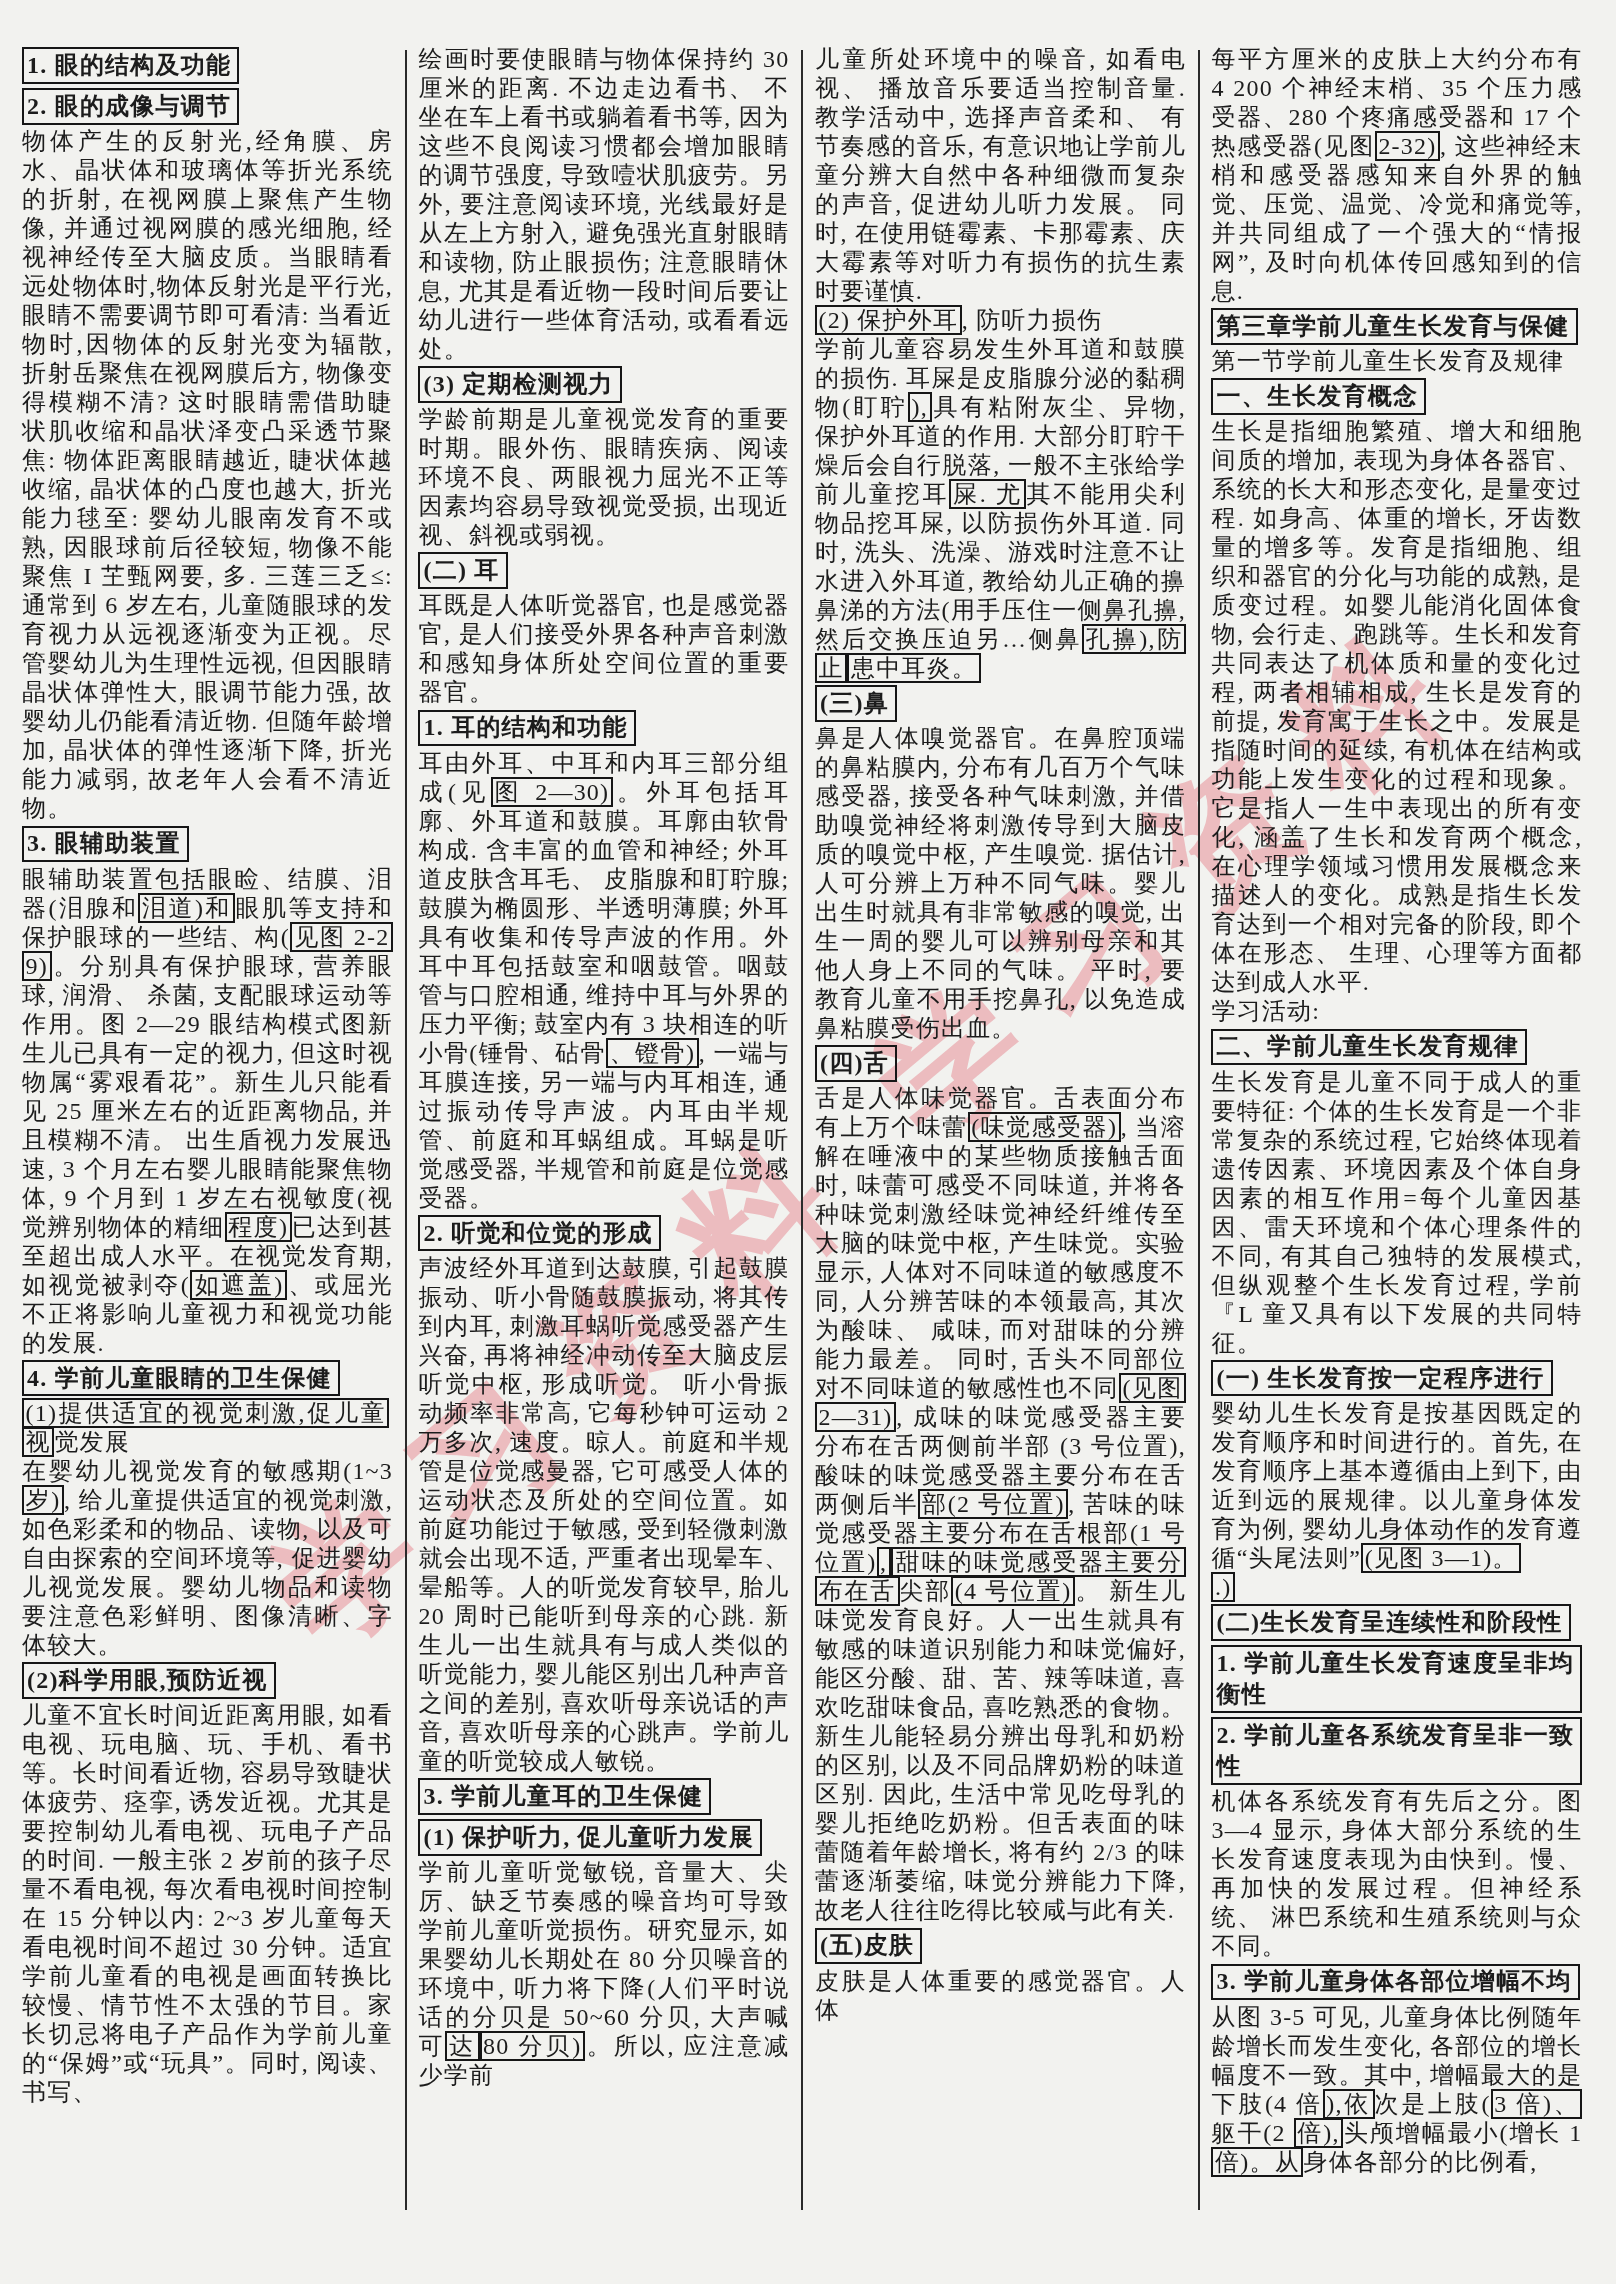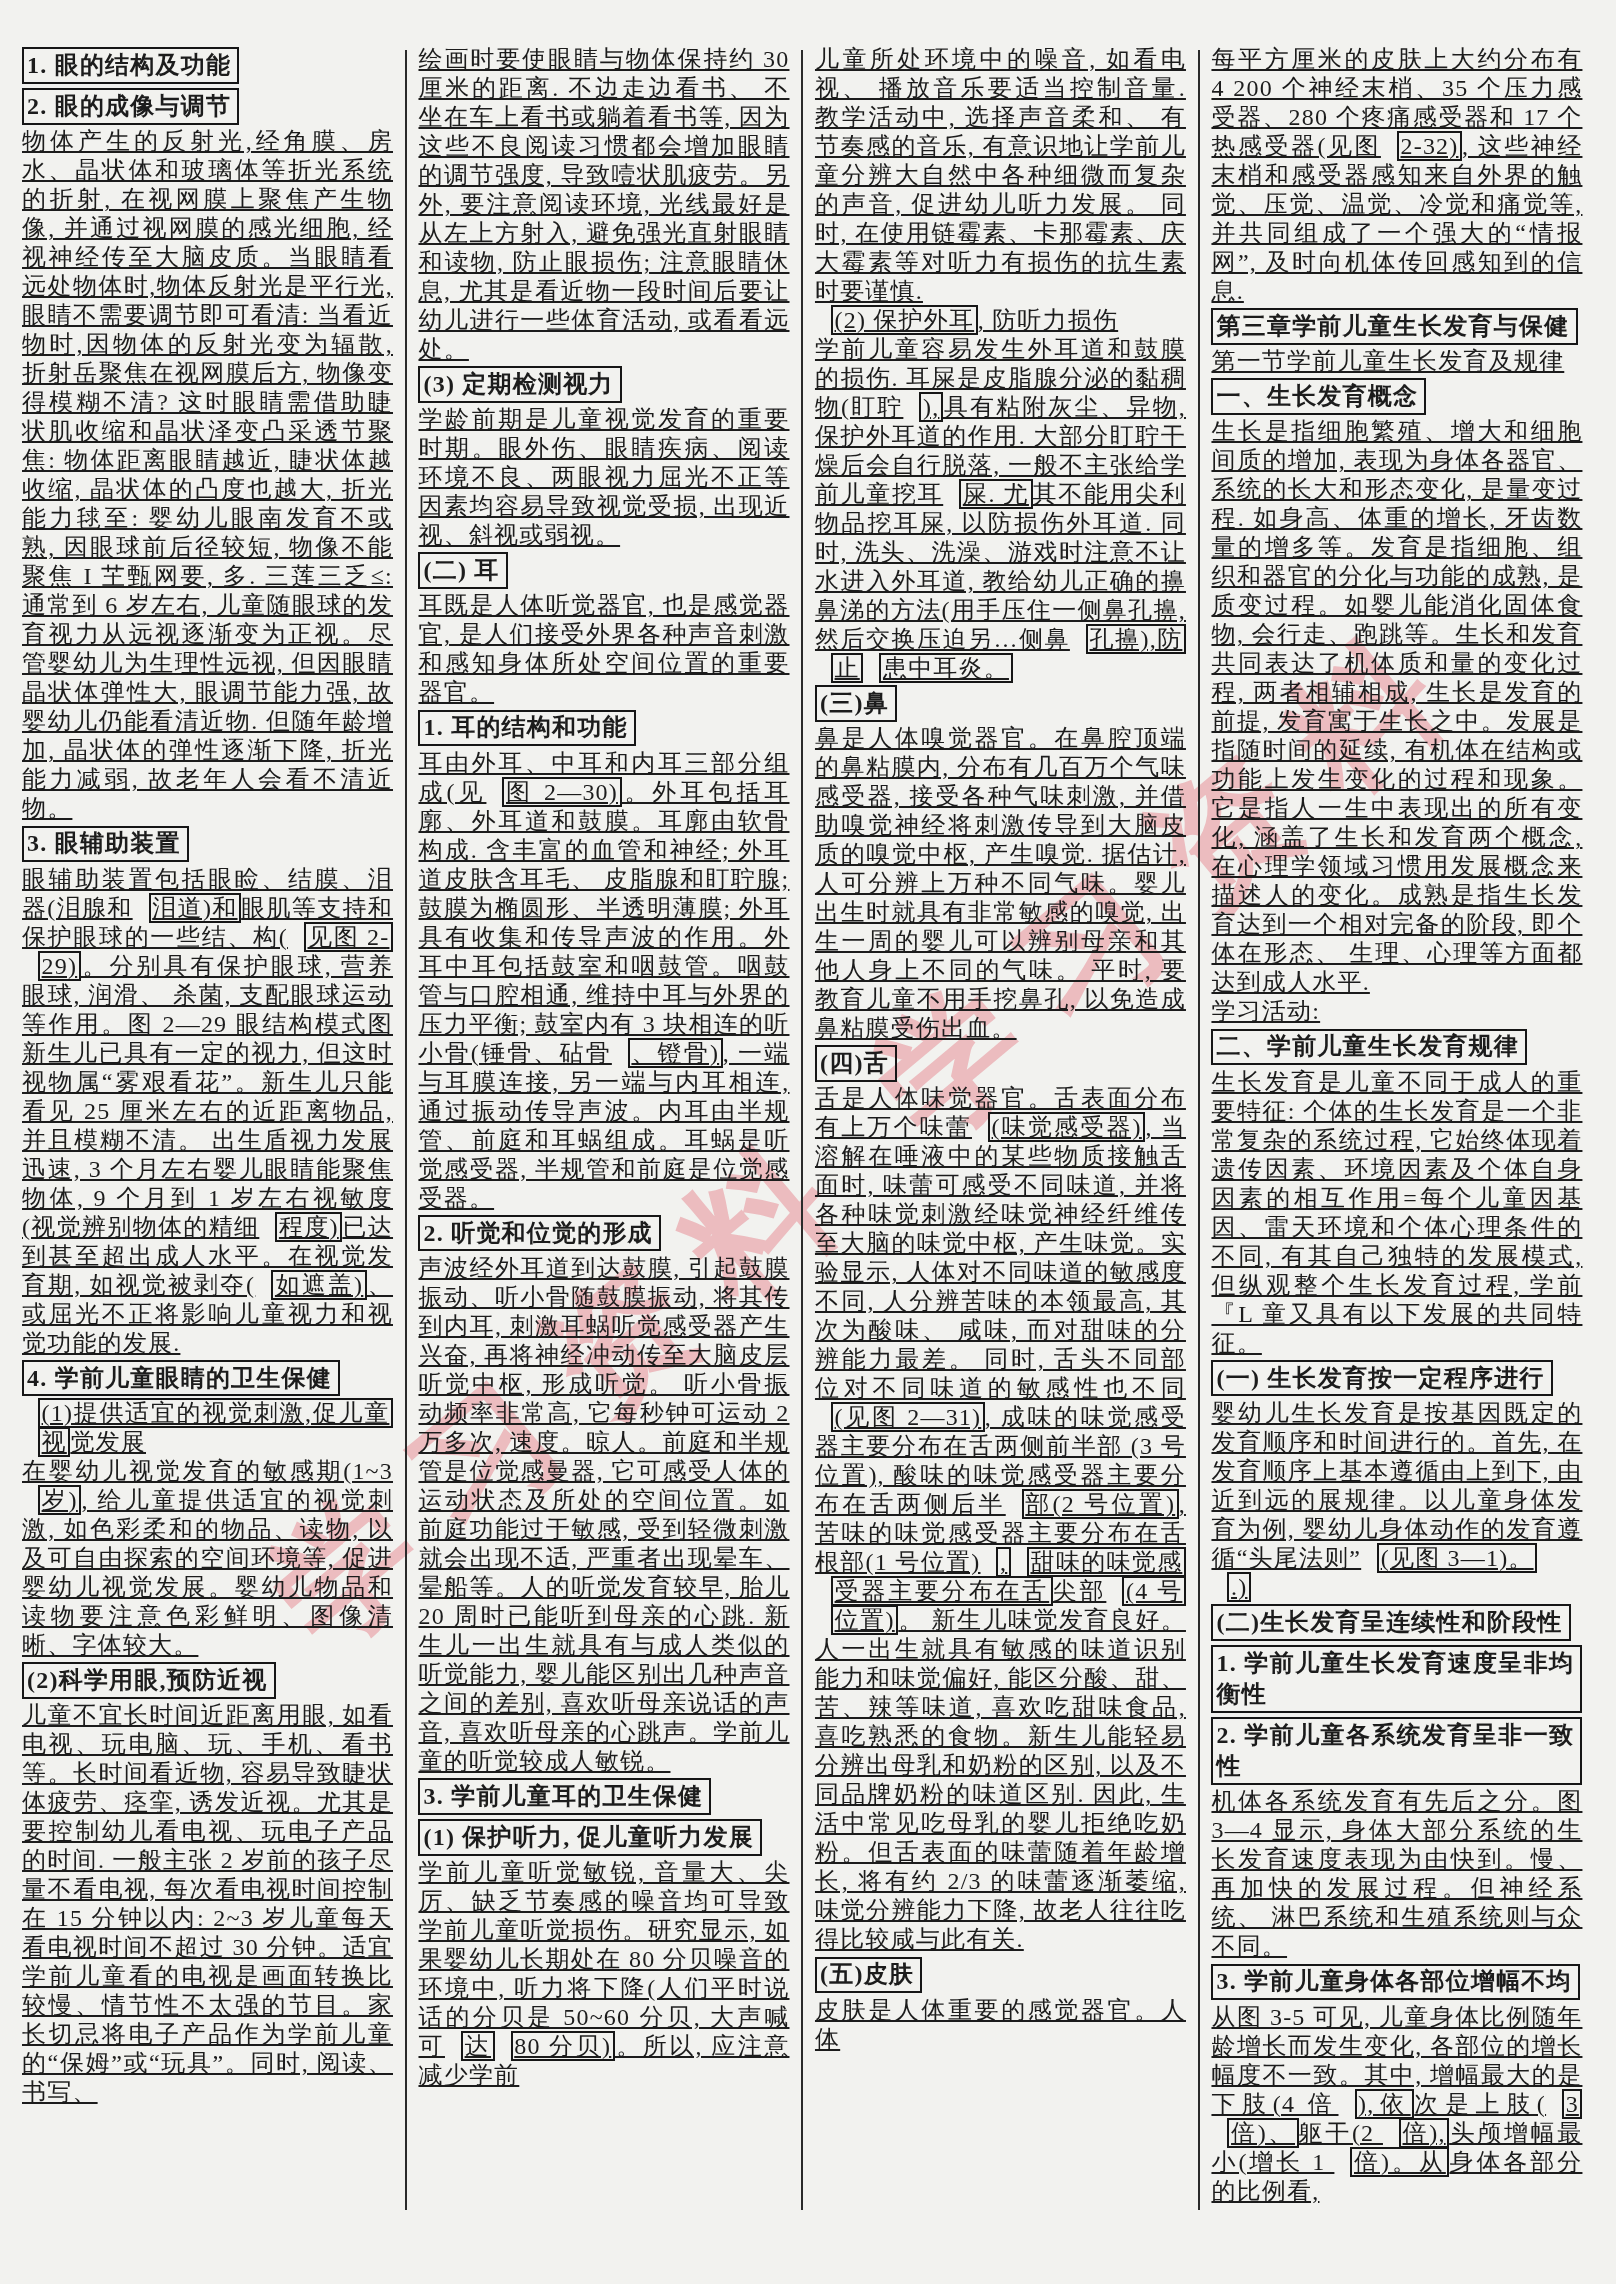--- a/index.html
+++ b/index.html
@@ -24,42 +24,40 @@
   }
   .col{
     width:371px;
     flex:0 0 371px;
     font-size:24px;
     line-height:29px;
     letter-spacing:1.2px;
     text-align:justify;
     text-justify:inter-character;
     word-break:break-all;
-    text-decoration:underline;
   }
   .divider{
     flex:0 0 2.3px;
     width:2.3px;
     background:#2a2a2a;
     margin:4.7px 11.6px 23px 11.6px;
   }
   .col p.paragraph{margin:0;padding:0;}
   .col div.heading{
     display:inline-block;
     border:2.3px solid #161616;
     font-weight:bold;
     padding:0.8px 6.2px 0.8px 3.1px;
     margin:2.3px 0 2.3px 0;
     line-height:31px;
   }
   .inline-box{
     border:2.3px solid #161616;
     padding:0 1.6px;
     box-decoration-break:clone;
-    margin-left:16px;
     -webkit-box-decoration-break:clone;
   }
   .watermark{
     position:absolute;
     left:233px;top:1544px;
     transform:rotate(-40deg);
     transform-origin:0 0;
     font-size:140px;
     letter-spacing:39px;
     font-weight:bold;

